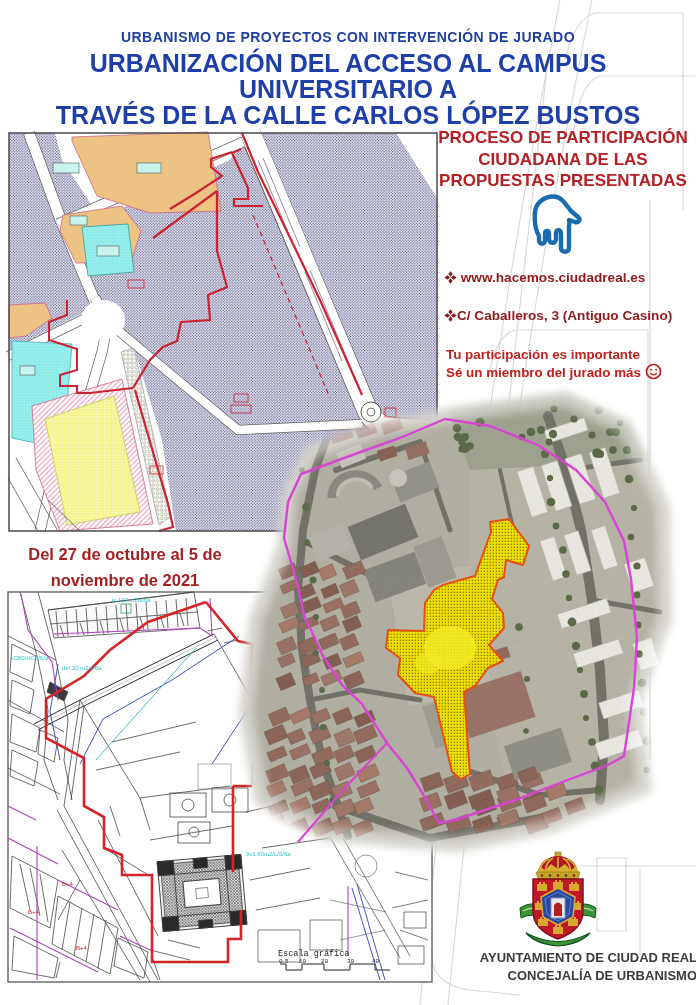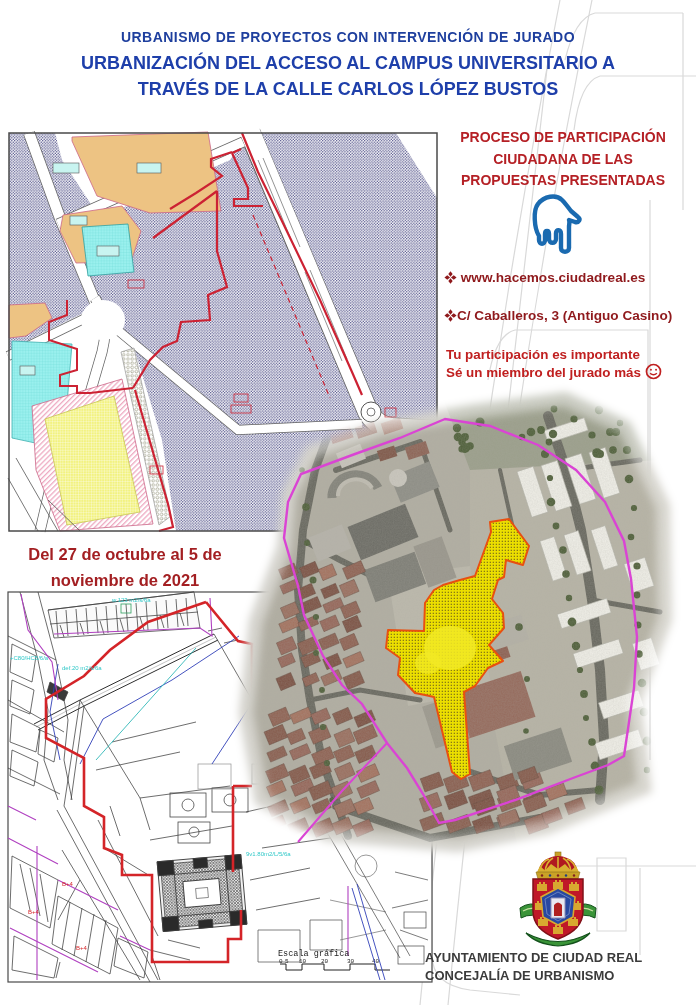--- a/index.html
+++ b/index.html
@@ -1,28 +1,28 @@
 <!DOCTYPE html>
 <html><head><meta charset="utf-8">
 <style>
 html,body{margin:0;padding:0;}
 body{width:696px;height:1005px;position:relative;background:#ffffff;overflow:hidden;
      font-family:"Liberation Sans",sans-serif;}
 .abs{position:absolute;}
 .hdr1{left:0;top:29px;width:696px;text-align:center;color:#1e3f9e;font-weight:bold;
       font-size:14px;letter-spacing:0.45px;}
 .hdr2{left:0;top:50px;width:696px;text-align:center;color:#1e3faa;font-weight:bold;
-      font-size:18px;line-height:26px;}
+      font-size:25px;line-height:26px;}
 .rcol{left:432px;top:127px;width:262px;text-align:center;color:#b52025;font-weight:bold;
-      font-size:14px;line-height:21.5px;}
+      font-size:17px;line-height:21.5px;}
 .bull{left:444px;width:260px;color:#8f191c;font-weight:bold;font-size:13.6px;white-space:nowrap;}
 .msg{left:446px;top:346px;width:256px;color:#c02020;font-weight:bold;font-size:13.4px;line-height:17px;white-space:nowrap;}
 .del27{left:5px;top:541px;width:240px;text-align:center;color:#a31f22;font-weight:bold;
        font-size:16.5px;line-height:26px;}
-.ayto{left:425px;top:949px;width:272px;text-align:left;color:#3b3b3b;font-weight:bold;
+.ayto{left:425px;top:949px;width:272px;text-align:right;color:#3b3b3b;font-weight:bold;
       font-size:13px;line-height:18px;}
 </style></head>
 <body>
 
 <svg class="abs" style="left:0;top:0" width="696" height="1005" viewBox="0 0 696 1005">
   <g fill="none" stroke="#d9d9d9" stroke-width="1.2">
     <path d="M420,1005 C450,700 482,400 560,0"></path>
     <path d="M448,1005 C478,700 512,390 592,0"></path>
     <path d="M462,800 C492,560 520,300 548,60"></path>
     <path d="M595,13 L683,13 M683,13 L683,210 M595,13 Q575,18 565,60"></path>

